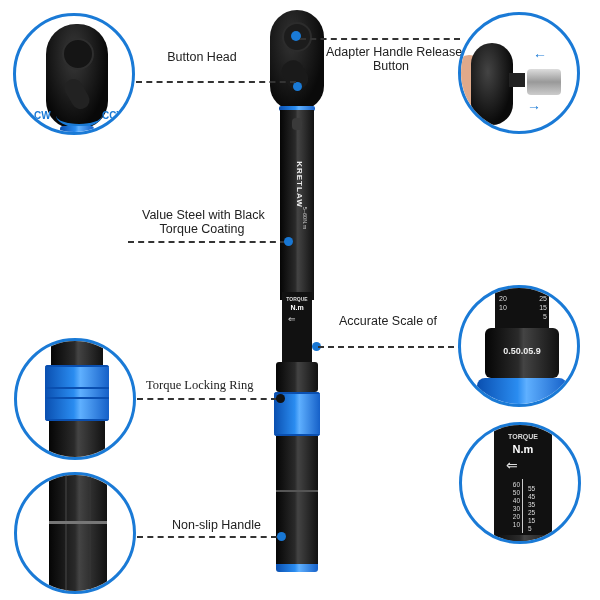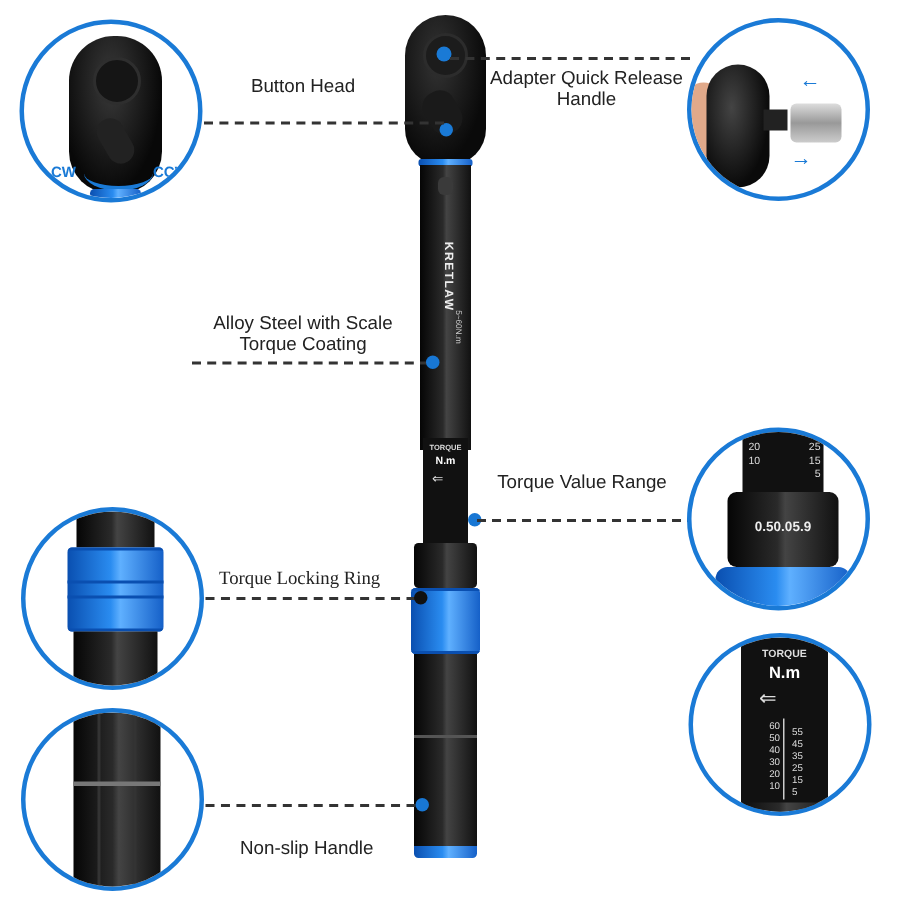--- a/index.html
+++ b/index.html
@@ -55,43 +55,43 @@
   <div class="abs" style="left:18px;top:94px;font-size:10px;font-weight:bold;color:#1a7ad6;">CW</div>
   <div class="abs" style="left:86px;top:94px;font-size:10px;font-weight:bold;color:#1a7ad6;">CCW</div>
 </div>
 <div class="label" style="left:142px;top:50px;width:120px;">
   <div>Button Head</div>
 </div>
 <div class="leader" style="left:136px;top:81px;width:160px;"></div>
 
 <div class="leader" style="left:300px;top:38px;width:160px;"></div>
 <div class="label" style="left:326px;top:45px;width:130px;">
-  <div>Adapter Quick Release</div>
-  <div>Handle</div>
+  <div>Adapter Handle Release</div>
+  <div>Button</div>
 </div>
 <div class="circle" style="left:458px;top:12px;width:122px;height:122px;">
   <div class="abs" style="left:-4px;top:40px;width:24px;height:50px;border-radius:12px;background:#e0a98a;"></div>
   <div class="abs" style="left:10px;top:28px;width:42px;height:82px;border-radius:22px;background:radial-gradient(ellipse at 40% 35%,#444,#0a0a0a 70%);"></div>
   <div class="abs" style="left:48px;top:58px;width:16px;height:14px;background:#222;"></div>
   <div class="abs" style="left:66px;top:54px;width:34px;height:26px;border-radius:4px;background:linear-gradient(180deg,#ddd,#999 50%,#ccc);"></div>
   <div class="abs" style="left:72px;top:30px;font-size:14px;color:#1a7ad6;">←</div>
   <div class="abs" style="left:66px;top:82px;font-size:14px;color:#1a7ad6;">→</div>
 </div>
 
 <div class="label" style="left:142px;top:208px;width:120px;">
-  <div>Alloy Steel with Scale</div>
+  <div>Value Steel with Black</div>
   <div>Torque Coating</div>
 </div>
 <div class="leader" style="left:128px;top:241px;width:158px;"></div>
 <div class="dot" style="left:284px;top:237px;"></div>
 
 <div class="dot" style="left:312px;top:342px;"></div>
 <div class="leader" style="left:318px;top:346px;width:146px;"></div>
 <div class="label" style="left:328px;top:314px;width:120px;">
-  <div>Torque Value Range</div>
+  <div>Accurate Scale of</div>
 </div>
 <div class="circle" style="left:458px;top:285px;width:122px;height:122px;">
   <div class="abs" style="left:34px;top:0;width:54px;height:40px;background:#111;"></div>
   <div class="abs" style="left:38px;top:6px;width:48px;font-size:7px;color:#ddd;line-height:9px;">
     <div style="display:flex;justify-content:space-between;">
         <span>20</span>
         <span>25</span>
       </div>
     <div style="display:flex;justify-content:space-between;">
         <span>10</span>
@@ -145,17 +145,17 @@
   </div>
   <div class="abs black" style="left:26px;top:110px;width:70px;height:12px;"></div>
 </div>
 
 <div class="circle" style="left:14px;top:472px;width:122px;height:122px;">
   <div class="abs black" style="left:32px;top:0;width:58px;height:122px;"></div>
   <div class="abs" style="left:48px;top:0;width:2px;height:122px;background:#333;"></div>
   <div class="abs" style="left:72px;top:0;width:2px;height:122px;background:#333;"></div>
   <div class="abs" style="left:32px;top:46px;width:58px;height:3px;background:#777;"></div>
 </div>
-<div class="label" style="left:160px;top:518px;margin-top:40px;">
+<div class="label" style="left:172px;top:518px;">
   <div>Non-slip Handle</div>
 </div>
 <div class="leader" style="left:137px;top:536px;width:140px;"></div>
 <div class="dot" style="left:277px;top:532px;"></div>
 
 </body></html>

